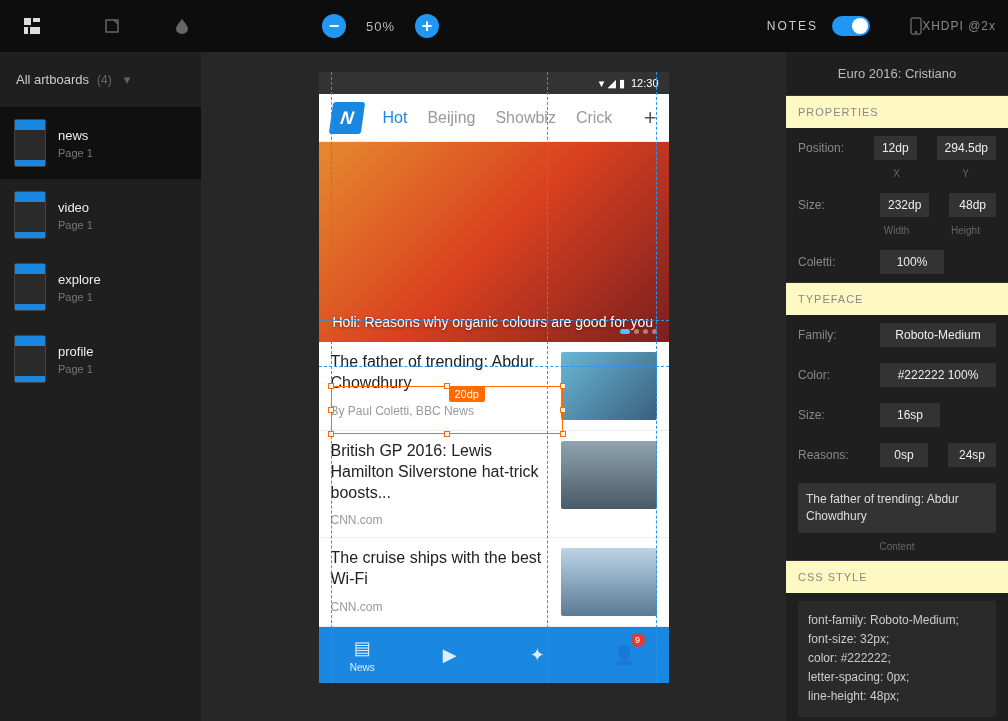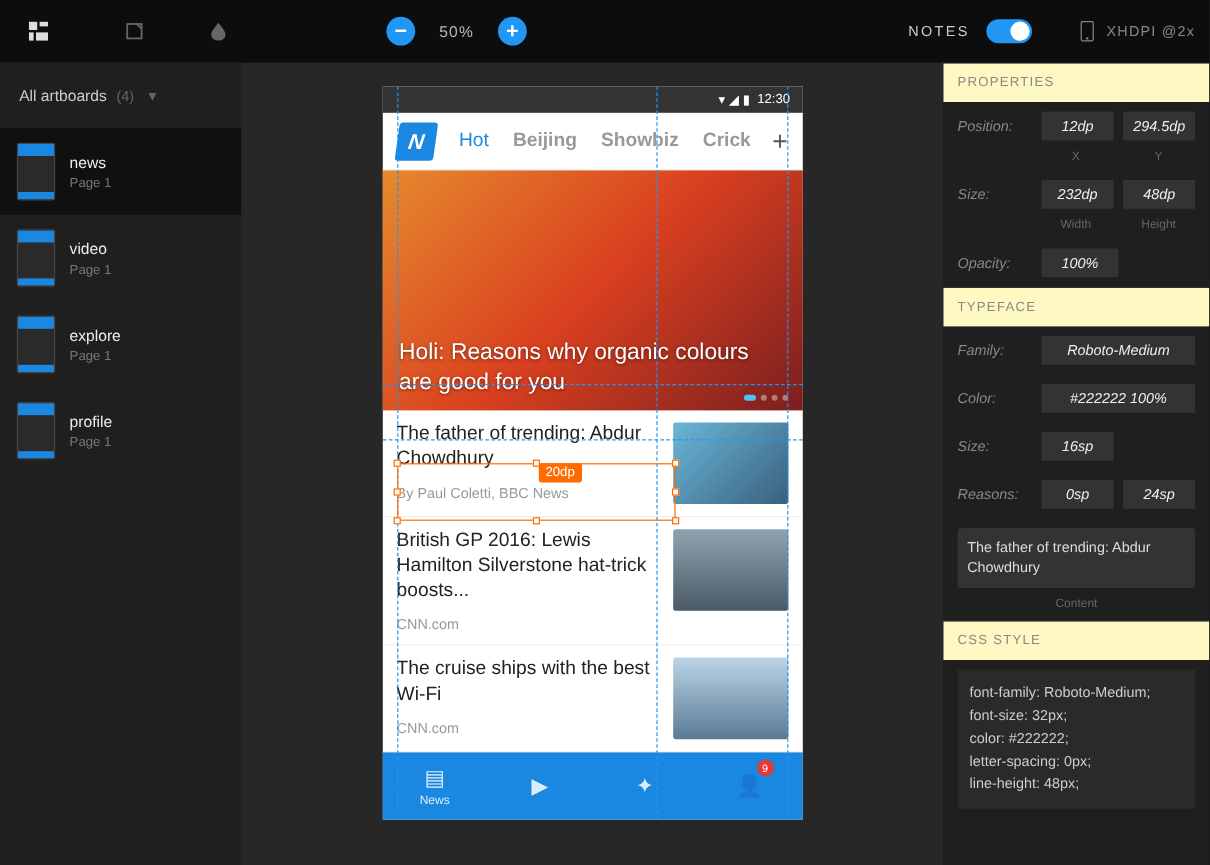--- a/index.html
+++ b/index.html
@@ -10,21 +10,21 @@
 .topbar { height: 52px; background: #0d0d0d; display: flex; align-items: center; padding: 0 12px; }
 .topbar .tool { width: 40px; height: 40px; display: flex; align-items: center; justify-content: center; color: #666; }
 .topbar .tool.active { color: #eee; }
 .topbar .zoombar { display: flex; align-items: center; gap: 20px; margin-left: 120px; }
 .zoom-btn { width: 24px; height: 24px; border-radius: 50%; background: #2196f3; color: #fff; display: flex; align-items: center; justify-content: center; font-size: 18px; font-weight: bold; }
 .zoom-val { color: #bbb; font-size: 13px; letter-spacing: 1px; }
 .spacer { flex: 1; }
 .notes { display: flex; align-items: center; gap: 14px; color: #ccc; font-size: 12px; letter-spacing: 2px; }
 .toggle { width: 38px; height: 20px; background: #2196f3; border-radius: 10px; position: relative; }
 .toggle::after { content: ''; width: 16px; height: 16px; background: #fff; border-radius: 50%; position: absolute; right: 2px; top: 2px; }
-.device { display: flex; align-items: center; gap: 10px; margin-left: 40px; color: #888; font-size: 12px; letter-spacing: 1px; }
+.device { display: flex; align-items: center; margin-left: 40px; color: #888; font-size: 12px; letter-spacing: 1px; }
 
 
 .main { flex: 1; display: flex; overflow: hidden; }
 
 
 .sidebar { width: 201px; background: #1f1f1f; display: flex; flex-direction: column; }
 .sidebar-head { padding: 20px 16px; display: flex; align-items: center; gap: 8px; font-size: 13px; }
 .sidebar-head .count { color: #666; font-size: 12px; }
 .sidebar-head .chev { color: #666; margin-left: 4px; }
 .art-item { display: flex; align-items: center; gap: 12px; padding: 12px 14px; }
@@ -34,25 +34,25 @@
 .thumb::after { content:''; position:absolute; bottom:0;left:0;right:0;height:6px;background:#1a88e0; }
 .art-text .t { font-size: 13px; color: #eee; }
 .art-text .p { font-size: 11px; color: #777; margin-top: 4px; }
 
 
 .canvas { flex: 1; background: #272727; display: flex; justify-content: center; align-items: flex-start; padding-top: 20px; position: relative; }
 .phone { width: 350px; background: #fff; position: relative; }
 .statusbar { height: 22px; background: #333; color: #fff; font-size: 11px; display: flex; align-items: center; justify-content: flex-end; gap: 6px; padding: 0 10px; }
 .apptabs { height: 48px; display: flex; align-items: center; padding: 0 12px; border-bottom: 1px solid #eee; }
 .applogo { width: 32px; height: 32px; background: #1a88e0; color: #fff; font-weight: bold; font-style: italic; display:flex;align-items:center;justify-content:center; border-radius:3px; font-size:18px; transform: skewX(-8deg); }
-.apptabs .tab { margin-left: 20px; color: #999; font-size: 16px; font-weight: bold; }
+.apptabs .tab { margin-left: 20px; color: #999; font-size: 16px; }
 .apptabs .tab.active { color: #1a88e0; font-weight: 500; }
 .apptabs .plus { margin-left: auto; font-size: 22px; color: #555; }
 .hero { height: 200px; background: linear-gradient(135deg,#e68a2e,#d9401f,#7a1f1f); position: relative; display:flex;align-items:flex-end; }
-.hero-title { color: #fff; font-size: 19px; padding: 10px 14px; line-height: 1.35; text-shadow: 0 1px 3px rgba(0,0,0,.5); }
+.hero-title { color: #fff; font-size: 14px; padding: 10px 14px; line-height: 1.35; text-shadow: 0 1px 3px rgba(0,0,0,.5); }
 .dots { position:absolute; bottom:8px; right:12px; display:flex; gap:4px; }
 .dots span { width:5px; height:5px; border-radius:50%; background: rgba(255,255,255,.4); }
 .dots span.on { background:#4fc3f7; width:10px; border-radius:3px; }
 .row { display:flex; padding: 10px 12px; gap: 14px; border-bottom: 1px solid #eee; }
 .row .txt { flex:1; }
 .row .ttl { font-size: 16px; color: #222; line-height: 1.3; }
 .row .src { font-size: 12px; color: #999; margin-top: 10px; }
 .row .img { width: 96px; height: 68px; background: linear-gradient(135deg,#6ab7d8,#3a5f7d); border-radius:2px; }
 .bottomnav { height: 56px; background: #1a88e0; display:flex; }
 .navitem { flex:1; display:flex; flex-direction:column; align-items:center; justify-content:center; color: rgba(255,255,255,.85); position:relative; gap:3px; }
@@ -65,21 +65,21 @@
 .guide-h { position:absolute; left:0; right:0; height:1px; border-top:1px dashed #2196f3; }
 .selbox { position:absolute; border: 1.5px solid #ff6b00; }
 .selbox .handle { width:6px; height:6px; background:#fff; border:1.5px solid #ff6b00; position:absolute; }
 .dimlabel { position:absolute; background:#ff6b00; color:#fff; font-size:11px; padding:2px 6px; border-radius:2px; }
 
 
 .inspector { width: 222px; background: #1f1f1f; display:flex; flex-direction:column; overflow-y:auto; font-size:12px; }
 .ins-title { text-align:center; padding: 14px; color:#bbb; font-size:13px; }
 .section { border-top: 1px solid #333; }
 .section-h { padding: 10px 12px; color:#888; letter-spacing:1px; font-size:11px; background:#fef9c3; }
-.proprow { display:flex; align-items:center; padding: 8px 12px; gap:8px;font-style:italic; }
+.proprow { display:flex; align-items:center; padding: 8px 12px; gap:20px; }
 .proprow .lbl { width: 62px; color:#888; font-size:12px; }
 .pill { background:#333; color:#eee; padding: 5px 8px; border-radius:0; font-size:12px; text-align:center; flex:1; }
 .pill-small { flex:1; }
 .sublbls { display:flex; padding: 0 12px 6px 80px; gap:8px; }
 .sublbls span { flex:1; text-align:center; color:#666; font-size:10px; }
 .contentbox { margin: 8px 12px; background:#333; padding: 8px; color:#ddd; font-size:12px; line-height:1.4; border-radius:3px; }
 .content-sub { text-align:center; color:#666; font-size:10px; padding-bottom:8px; }
 .cssbox { margin: 8px 12px 0; background:#2a2a2a; padding: 10px; font-size:12px; color:#ccc; line-height:1.6; font-family: inherit; }
 </style>
 </head>
@@ -237,20 +237,21 @@
           <div class="handle" style="left:50%;top:-4px;margin-left:-3px"></div>
             <div class="handle" style="left:50%;bottom:-4px;margin-left:-3px"></div>
           <div class="handle" style="top:50%;left:-4px;margin-top:-3px"></div>
             <div class="handle" style="top:50%;right:-4px;margin-top:-3px"></div>
         </div>
         <div class="dimlabel" style="left:130px; top:314px;">20dp</div>
       </div>
     </div>
 
     <div class="inspector">
+      <div class="ins-title">Euro 2016: Cristiano</div>
 
       <div class="section">
         <div class="section-h">PROPERTIES</div>
         <div class="proprow">
           <div class="lbl">Position:</div>
           <div class="pill pill-small">12dp</div>
           <div class="pill pill-small">294.5dp</div>
         </div>
         <div class="sublbls">
             <span>X</span>
@@ -259,21 +260,21 @@
         <div class="proprow">
           <div class="lbl">Size:</div>
           <div class="pill pill-small">232dp</div>
           <div class="pill pill-small">48dp</div>
         </div>
         <div class="sublbls">
             <span>Width</span>
             <span>Height</span>
           </div>
         <div class="proprow">
-          <div class="lbl">Opacity:</div>
+          <div class="lbl">Coletti:</div>
           <div class="pill" style="flex:0 0 64px">100%</div>
         </div>
       </div>
 
       <div class="section">
         <div class="section-h">TYPEFACE</div>
         <div class="proprow">
           <div class="lbl">Family:</div>
           <div class="pill">Roboto-Medium</div>
         </div>

